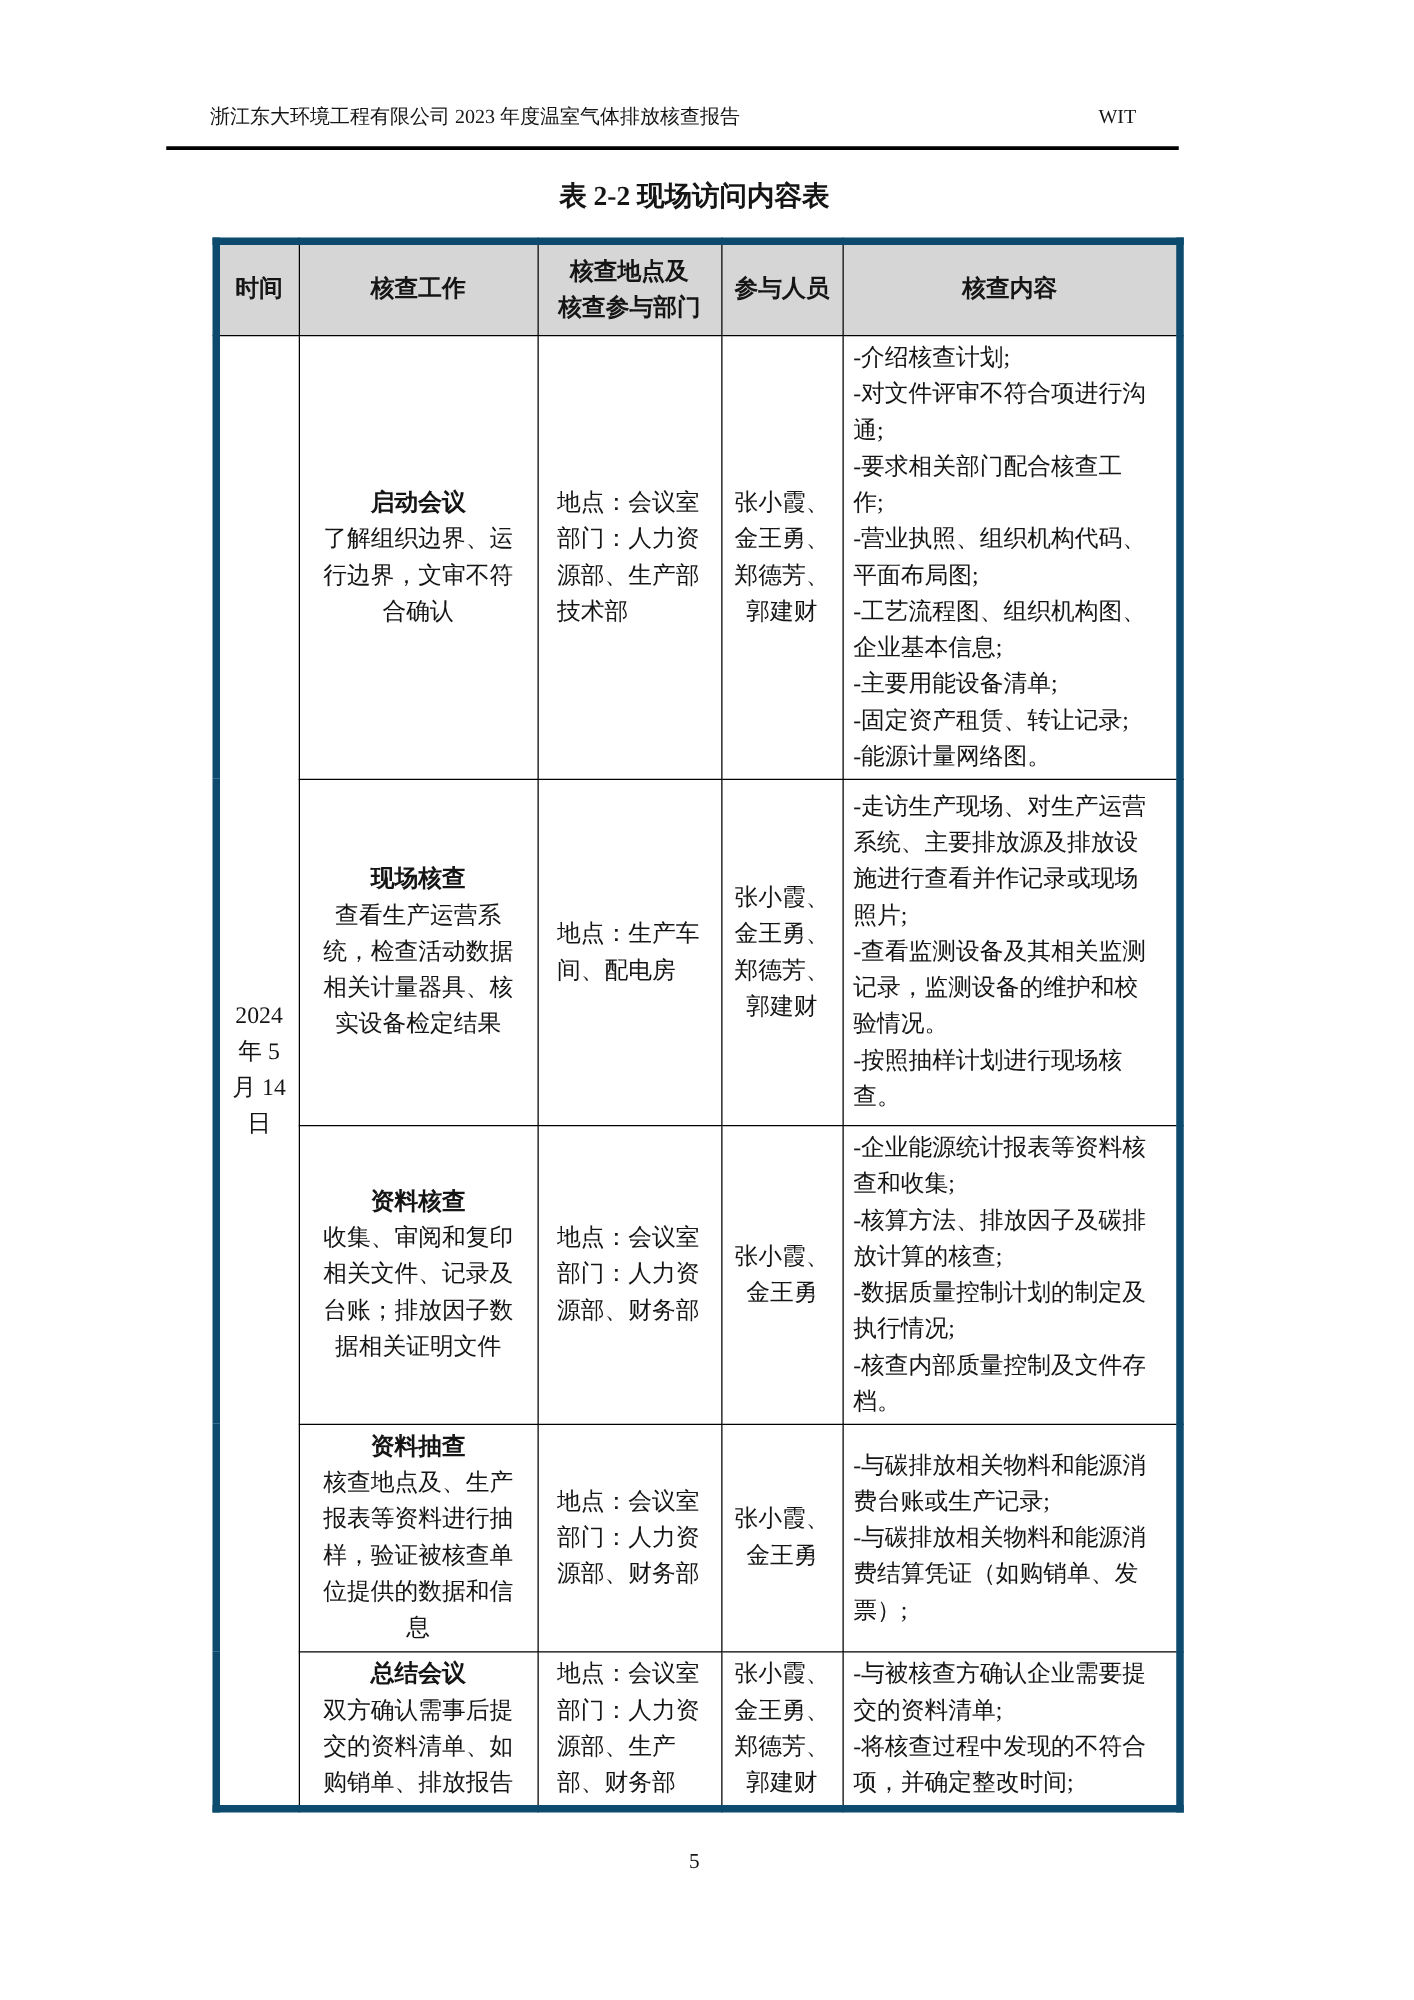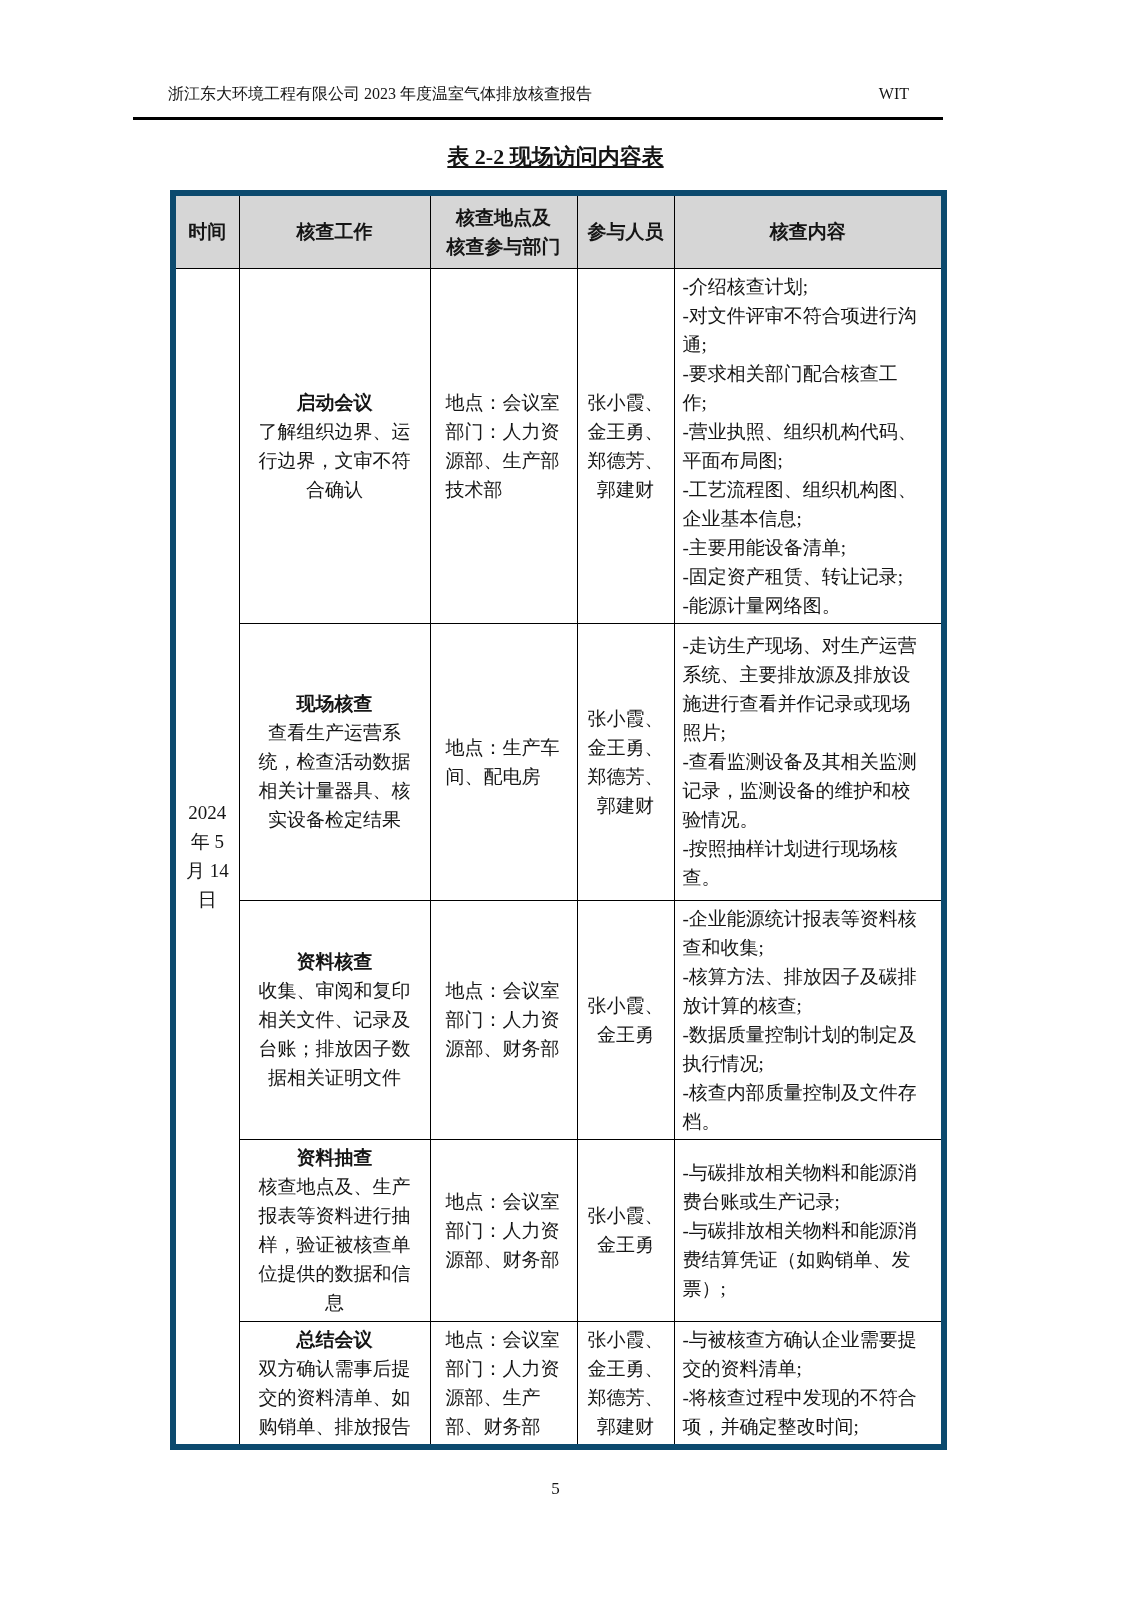--- a/index.html
+++ b/index.html
@@ -12,21 +12,21 @@
   .running-header {
     position:absolute; top:84px; left:168px; width:741px;
     display:flex; justify-content:space-between; align-items:baseline;
     font-size:16px; line-height:20px;
   }
   .header-rule {
     position:absolute; top:117px; left:133px; width:810px; height:3px; background:#000;
   }
   .doc-title {
     position:absolute; top:143px; left:170px; width:771px;
-    text-align:center; font-size:22px; font-weight:bold; line-height:28px;text-decoration:underline;
+    text-align:center; font-size:22px; font-weight:bold; line-height:28px;
   }
   table.visit-table {
     position:absolute; top:190px; left:170px; width:771px;
     border-collapse:collapse; table-layout:fixed;
     font-size:19px; line-height:29px; border:6px solid #0c4a6e;
   }
   .visit-table th, .visit-table td { border:1px solid #000; vertical-align:middle; }
   .visit-table th {
     background:#d6d6d6; font-weight:bold; text-align:center; padding:2px 4px;
   }

